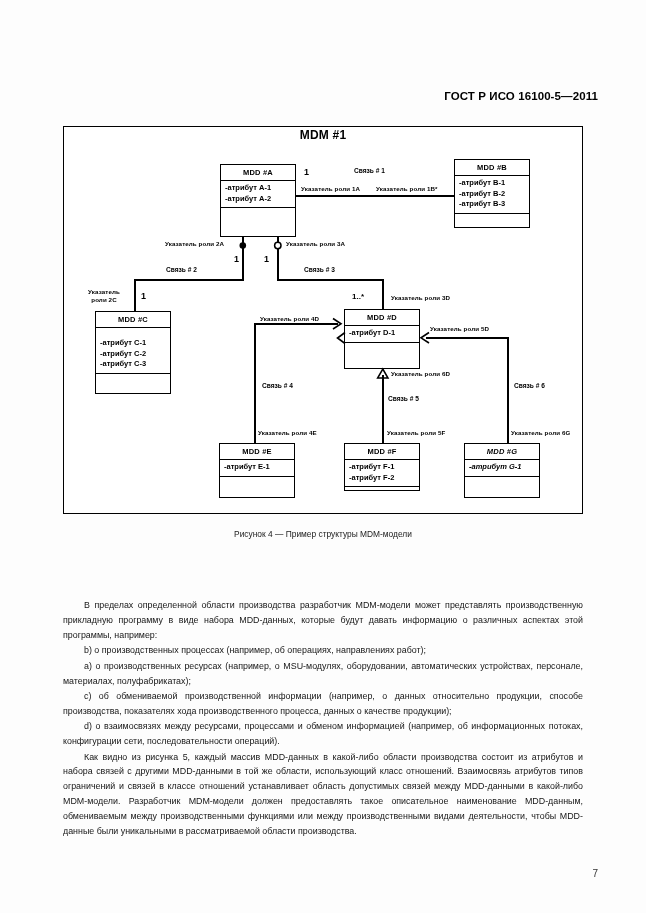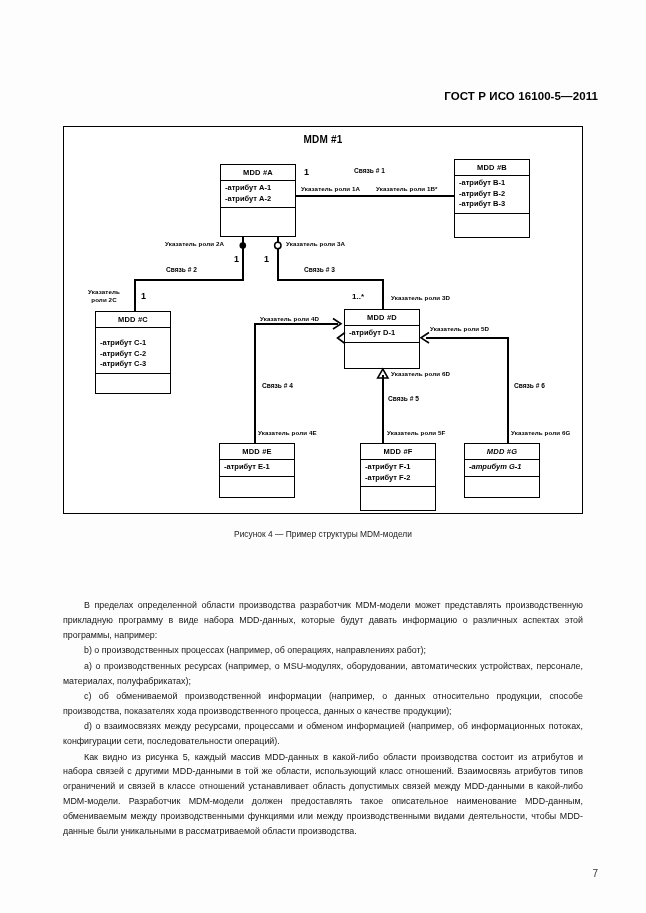--- a/index.html
+++ b/index.html
@@ -21,22 +21,22 @@
   }
 
   
   .figure-frame {
     position:absolute; left:63px; top:84px;
     width:520px; height:388px;
     border:1.6px solid #000;
     background:#fff;
   }
   .mdm-title {
-    position:absolute; left:0; right:0; top:7px;
-    text-align:center; font-size:10px; font-weight:bold; letter-spacing:0.2px;
+    position:absolute; left:0; right:0; top:1px;
+    text-align:center; font-size:12px; font-weight:bold; letter-spacing:0.2px;
   }
 
   
   .cls {
     position:absolute; border:1.5px solid #000; background:#fff;
     display:flex; flex-direction:column;
   }
   .cls .hdr {
     border-bottom:1.5px solid #000;
     font-size:7.5px; font-weight:bold; text-align:center;
@@ -108,21 +108,21 @@
 
     <div class="cls" style="left:156px; top:37px; width:76px; height:73px;">
       <div class="hdr">MDD #A</div>
       <div class="attrs">
         <div>-атрибут A-1</div>
         <div>-атрибут A-2</div>
       </div>
       <div class="ops"></div>
     </div>
 
-    <div class="cls" style="left:390px; top:32px; width:76px; height:79px;">
+    <div class="cls" style="left:390px; top:32px; width:76px; height:69px;">
       <div class="hdr">MDD #B</div>
       <div class="attrs">
         <div>-атрибут B-1</div>
         <div>-атрибут B-2</div>
         <div>-атрибут B-3</div>
       </div>
       <div class="ops"></div>
     </div>
 
     <div class="cls" style="left:31px; top:184px; width:76px; height:83px;gap:8px;">
@@ -144,21 +144,21 @@
     </div>
 
     <div class="cls" style="left:155px; top:316px; width:76px; height:55px;">
       <div class="hdr">MDD #E</div>
       <div class="attrs">
         <div>-атрибут E-1</div>
       </div>
       <div class="ops"></div>
     </div>
 
-    <div class="cls" style="left:296px; top:316px; width:76px; height:68px;">
+    <div class="cls" style="left:280px; top:316px; width:76px; height:48px;">
       <div class="hdr">MDD #F</div>
       <div class="attrs">
         <div>-атрибут F-1</div>
         <div>-атрибут F-2</div>
       </div>
       <div class="ops"></div>
     </div>
 
     <div class="cls" style="left:400px; top:316px; width:76px; height:55px;font-style:italic;">
       <div class="hdr">MDD #G</div>

